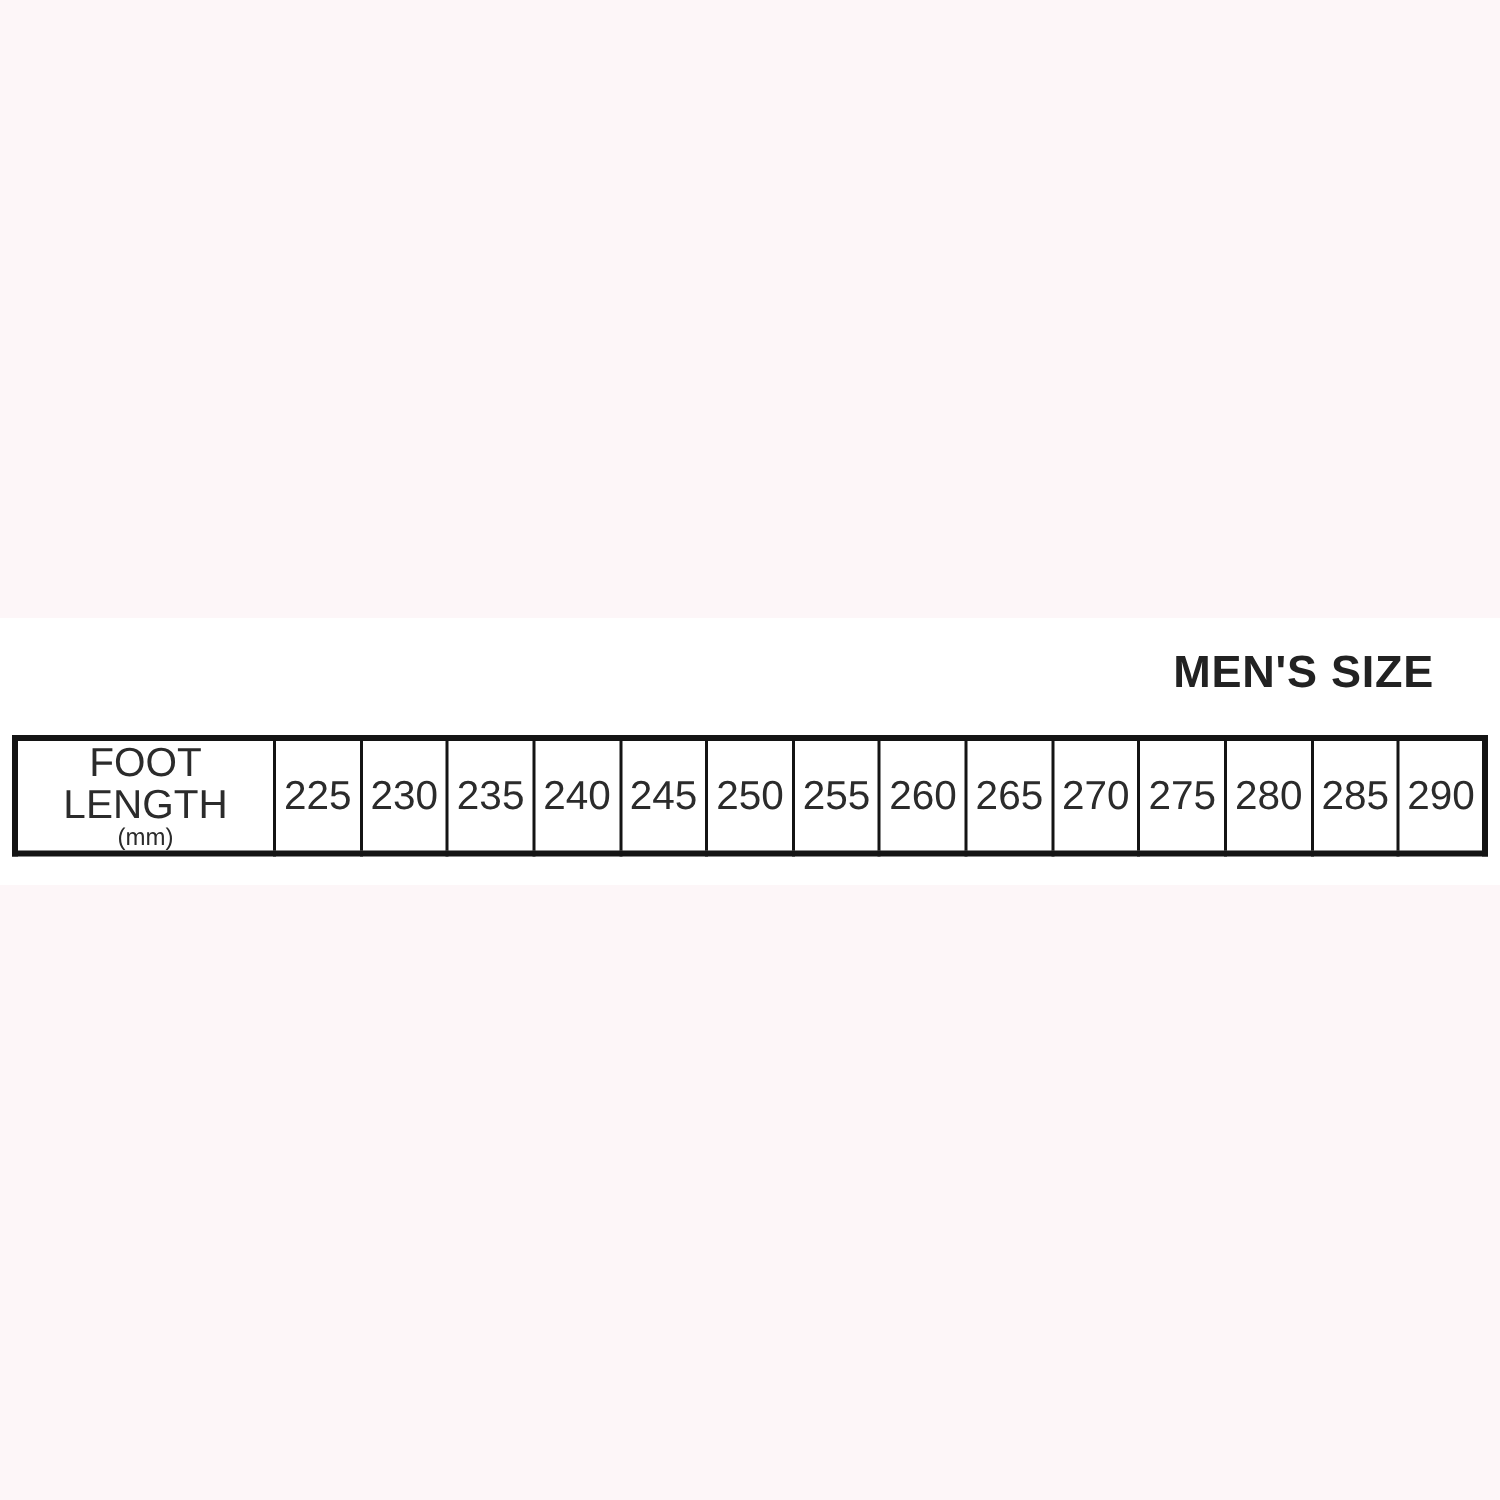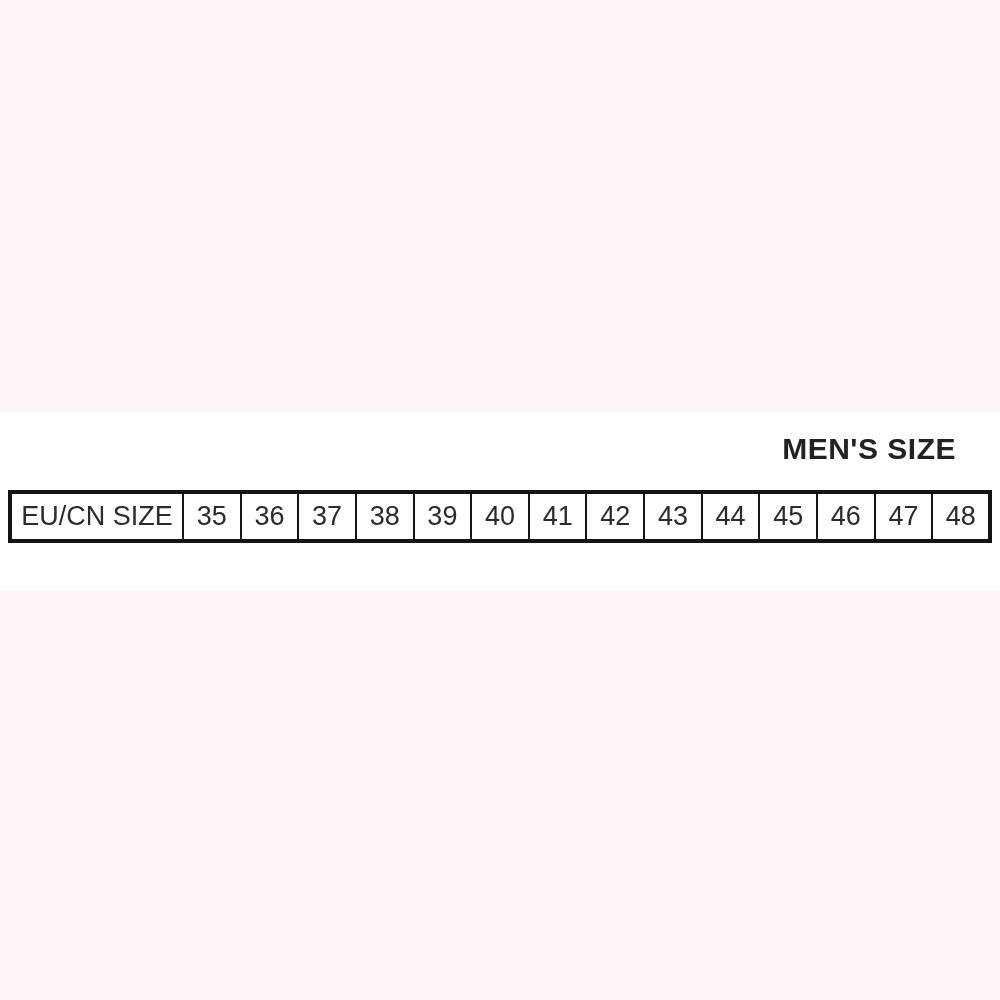--- a/index.html
+++ b/index.html
@@ -75,31 +75,32 @@
 <body>
 
 <div class="white-band"></div>
 
 <div class="chart-title">MEN'S SIZE</div>
 
 <table class="size-table">
   <tbody>
     <tr>
       <td class="label-cell">
-        <span>EU/CN SIZE</span>
+        <span>FOOT LENGTH</span>
+        <span class="label-sub">(mm)</span>
       </td>
-      <td>35</td>
-      <td>36</td>
-      <td class="seam-left">37</td>
-      <td class="seam-right">38</td>
-      <td>39</td>
-      <td>40</td>
-      <td>41</td>
-      <td>42</td>
-      <td>43</td>
-      <td>44</td>
-      <td>45</td>
-      <td>46</td>
-      <td>47</td>
-      <td>48</td>
+      <td>225</td>
+      <td>230</td>
+      <td class="seam-left">235</td>
+      <td class="seam-right">240</td>
+      <td>245</td>
+      <td>250</td>
+      <td>255</td>
+      <td>260</td>
+      <td>265</td>
+      <td>270</td>
+      <td>275</td>
+      <td>280</td>
+      <td>285</td>
+      <td>290</td>
     </tr>
   </tbody>
 </table>
 
 </body></html>

